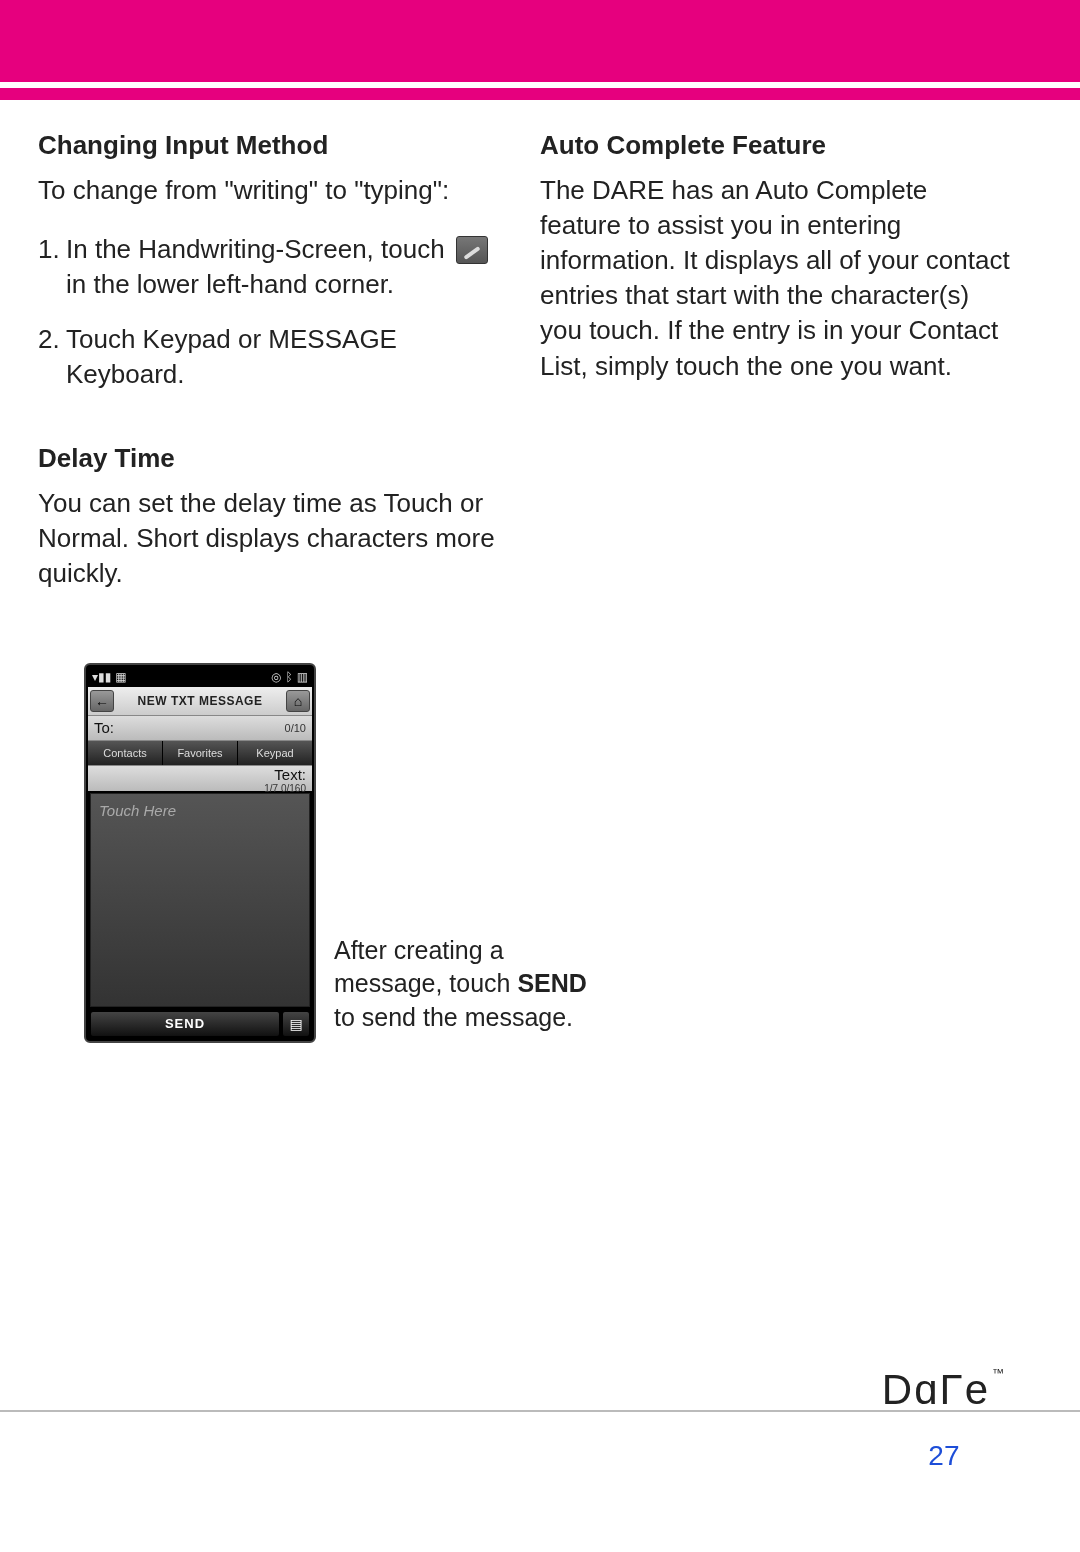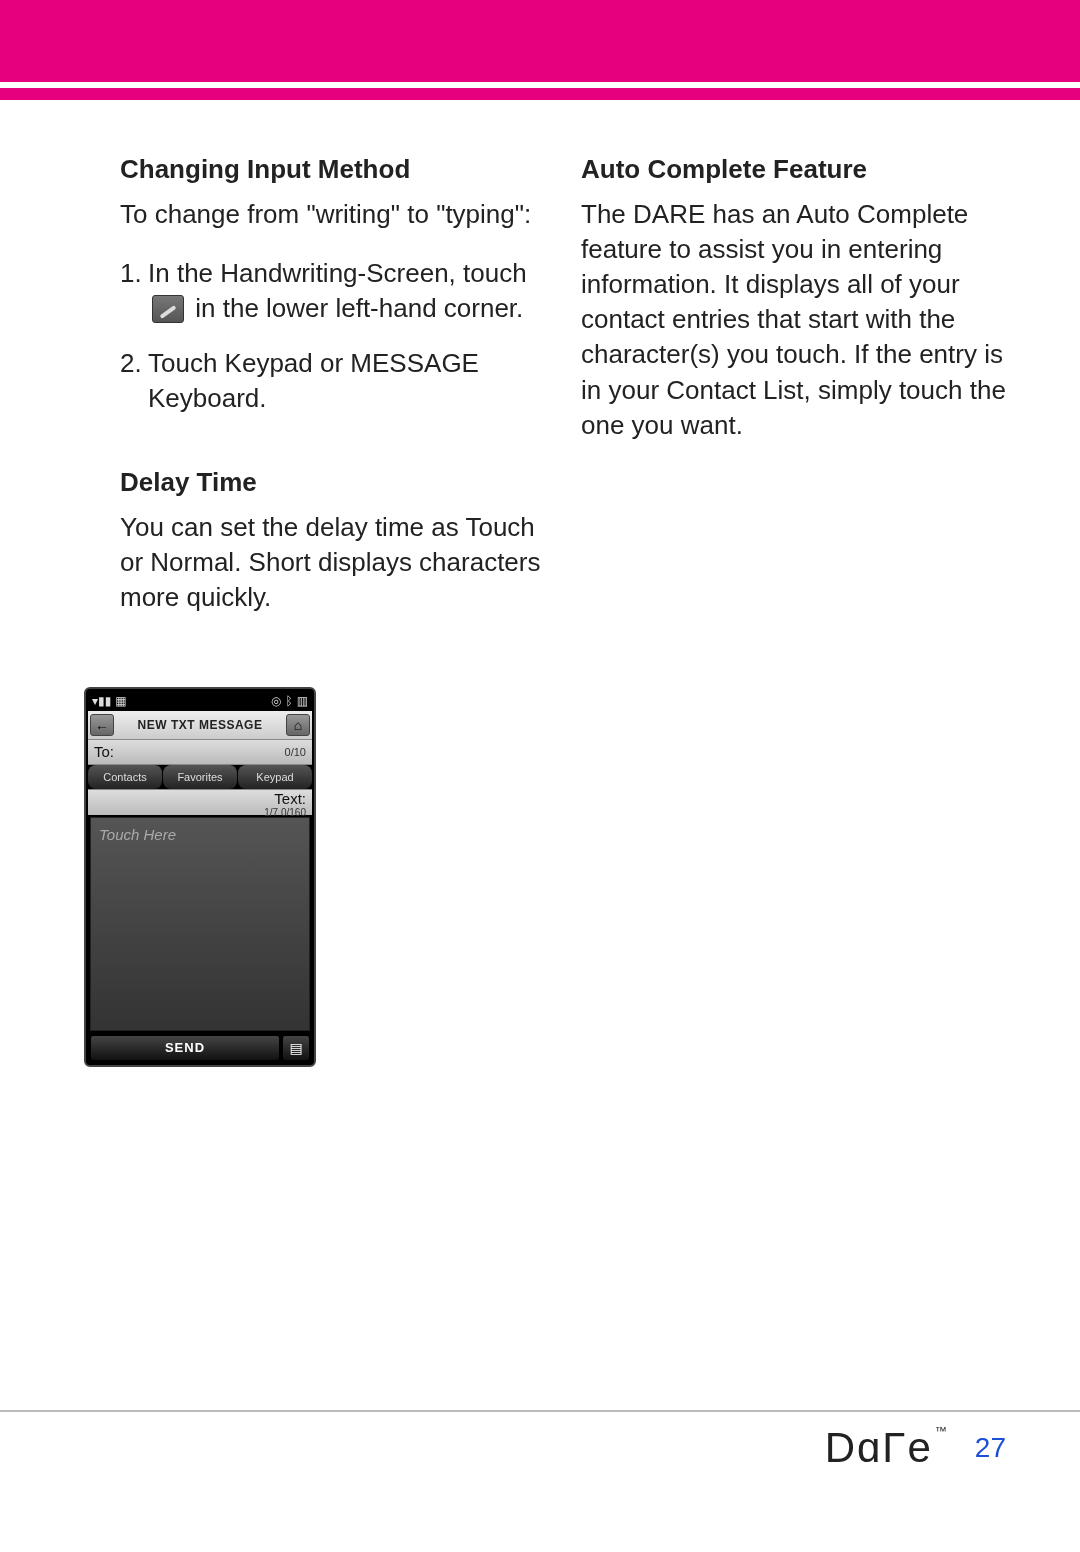--- a/index.html
+++ b/index.html
@@ -2,21 +2,21 @@
 <html><head>
 <meta charset="utf-8">
 <style>
   * { box-sizing: border-box; margin: 0; padding: 0; }
   html, body { width: 1080px; height: 1552px; background: #fff; font-family: Arial, Helvetica, sans-serif; color: #222; }
   .page { width: 1080px; height: 1552px; position: relative; }
 
   .pink-bar { background: #e6007e; height: 82px; width: 100%; }
   .pink-bar.thin { height: 12px; margin-top: 6px; }
 
-  .content { display: flex; padding: 28px 70px 0 120px; gap: 32px; margin-top: 24px; }
+  .content { display: flex; padding: 28px 70px 0 38px; gap: 32px; }
   .col { flex: 1; font-size: 26px; line-height: 1.35; }
   .heading { font-weight: bold; margin-bottom: 10px; font-size: 26px; }
   .para { margin-bottom: 24px; }
   .listnum { margin-bottom: 20px; display: flex; }
   .listnum .num { width: 28px; flex: 0 0 28px; }
   .listnum .txt { flex: 1; }
   .pencil-icon {
     display: inline-block; width: 32px; height: 28px; vertical-align: -6px;
     background: linear-gradient(#777,#555); border: 1px solid #333; border-radius: 3px;
     position: relative; margin: 0 4px;
@@ -34,34 +34,34 @@
     padding: 2px; display:flex; flex-direction:column; font-family: Arial, sans-serif;
   }
   .status { height: 20px; background:#000; color:#ddd; display:flex; align-items:center; justify-content:space-between; padding:0 4px; font-size:12px; }
   .status .left, .status .right { display:flex; gap:4px; align-items:center; }
   .titlebar { height:28px; background: linear-gradient(#eee,#ccc); display:flex; align-items:center; justify-content:space-between; padding:0 2px; }
   .tb-btn { width:24px; height:22px; background:linear-gradient(#999,#666); border:1px solid #444; border-radius:3px; display:flex; align-items:center; justify-content:center; color:#000; font-size:14px; font-weight:bold; }
   .tb-title { font-size:12px; font-weight:bold; color:#222; letter-spacing:0.5px; }
   .torow { background:linear-gradient(#ddd,#bbb); height:26px; display:flex; align-items:center; justify-content:space-between; padding:0 6px; font-size:15px; color:#111; border-top:1px solid #888; border-bottom:1px solid #888;}
   .torow .cnt { font-size:11px; color:#333; }
   .tabs { display:flex; height:24px; }
-  .tab { flex:1; background:linear-gradient(#555,#222); color:#ddd; font-size:11px; display:flex; align-items:center; justify-content:center; border-right:1px solid #000;border-radius:8px; }
+  .tab { flex:1; background:linear-gradient(#555,#222); color:#ddd; font-size:11px; display:flex; align-items:center; justify-content:center; border-right:1px solid #000; }
   .tab:last-child{border-right:none;}
   .textrow { background:linear-gradient(#ddd,#bbb); height:26px; display:flex; align-items:flex-end; justify-content:space-between; padding:0 6px; font-size:15px; color:#111; border-top:1px solid #888;flex-direction:column;}
   .textrow .cnt { font-size:10px; color:#333; }
   .textarea { flex:1; background:linear-gradient(#555,#333); margin:2px; padding:8px; color:#aaa; font-style:italic; font-size:15px; border:1px solid #222;}
   .sendbar { height:30px; display:flex; gap:2px; padding:2px; }
   .sendbtn { flex:1; background:linear-gradient(#444,#111); color:#fff; font-size:13px; font-weight:bold; display:flex; align-items:center; justify-content:center; border:1px solid #000; border-radius:3px; letter-spacing:1px;}
   .menubtn { width:28px; background:linear-gradient(#444,#111); color:#fff; display:flex; align-items:center; justify-content:center; border:1px solid #000; border-radius:3px; font-size:14px;}
 
   .caption { font-size:25px; line-height:1.35; max-width: 260px; padding-bottom: 8px;}
   .caption .bold { font-weight:bold; }
 
   .footer-line { position:absolute; bottom:140px; left:0; right:0; height:2px; background:#bbb; }
-  .footer { position:absolute; bottom:80px; right:74px; display:flex; align-items:center; gap:26px; }
+  .footer { position:absolute; bottom:80px; right:74px; display:flex; align-items:center; gap:26px;flex-direction:column; }
   .pagenum { font-size:28px; color:#1d4ed8; }
   .logo { font-family: Arial, sans-serif; font-weight: 400; font-size:42px; letter-spacing:2px; color:#222; position:relative; }
   .logo .tm { font-size:12px; vertical-align: top; margin-left:2px;}
 </style>
 </head>
 <body>
 
 <div class="page">
   <div class="pink-bar"></div>
   <div class="pink-bar thin"></div>
@@ -129,20 +129,23 @@
         <span>Text:</span>
         <span class="cnt">1/7  0/160</span>
       </div>
       <div class="textarea">Touch Here</div>
       <div class="sendbar">
         <div class="sendbtn">SEND</div>
         <div class="menubtn">▤</div>
       </div>
     </div>
 
+    <div class="caption">
+      <span>After creating a message, touch </span><span class="bold">SEND</span><span> to send the message.</span>
+    </div>
   </div>
 
   <div class="footer-line"></div>
   <div class="footer">
     <div class="logo">
       <span>DɑΓe</span><span class="tm">™</span>
     </div>
     <div class="pagenum">27</div>
   </div>
 </div>

